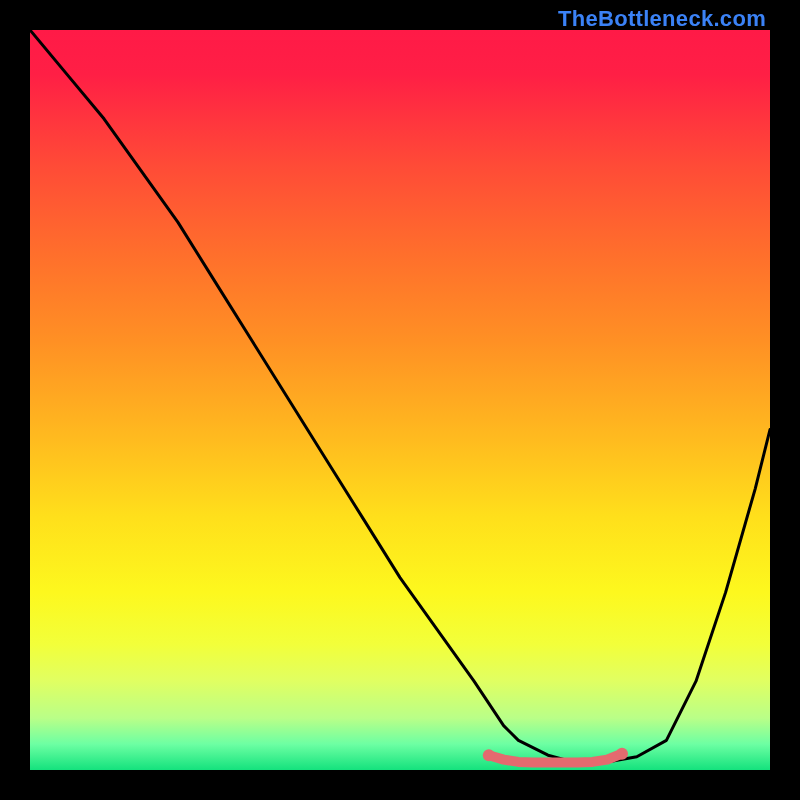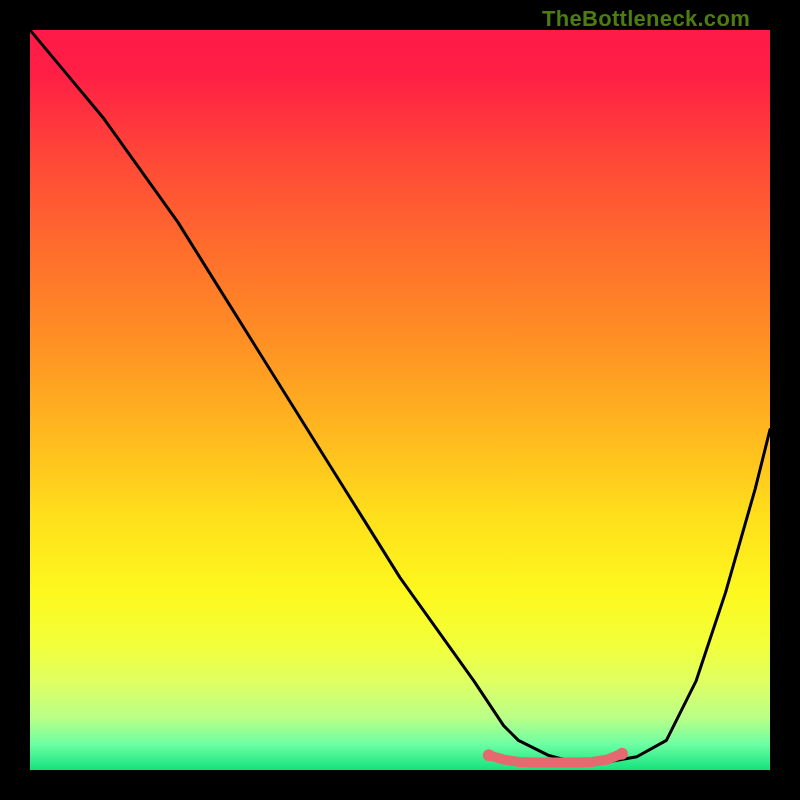--- a/index.html
+++ b/index.html
@@ -26,22 +26,22 @@
     width: 740px;
     height: 740px;
   }
   .gradient {
     position: absolute;
     inset: 0;
   }
   .watermark {
     position: absolute;
     top: 6px;
-    right: 50px;
-    color: #4d7c0f;
+    right: 34px;
+    color: #3b82f6;
     font-size: 22px;
     font-weight: 600;
     letter-spacing: 0.3px;
     user-select: none;
   }
   svg.curve {
     position: absolute;
     inset: 0;
   }
 </style>

